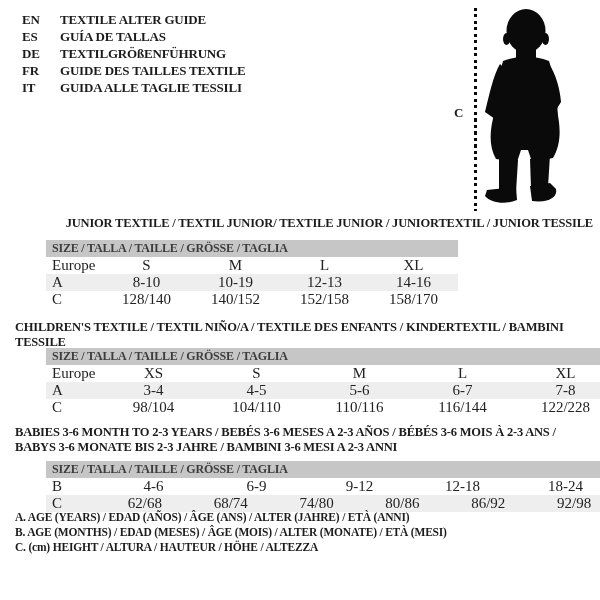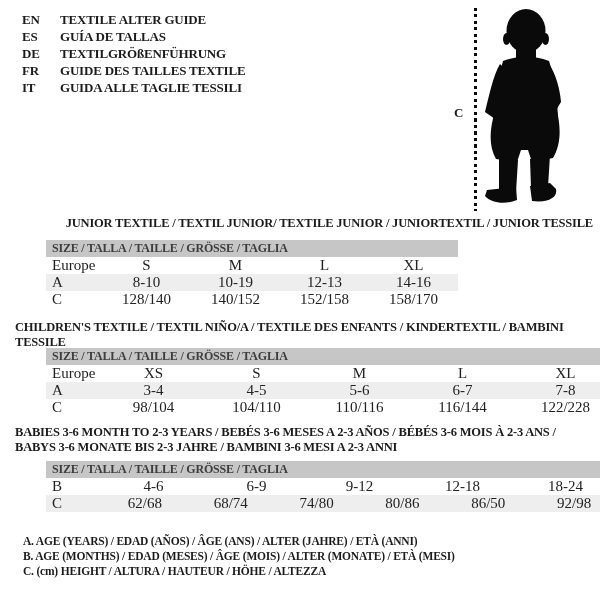--- a/index.html
+++ b/index.html
@@ -28,21 +28,21 @@
   #table1{top:240px;width:412px;}
   #table2{top:348px;width:571px;}
   #table3{top:461px;width:571px;}
   .bar{height:17px;line-height:17px;background:var(--bar,#c6c6c6);color:#3d3d3d;
        font-size:12px;font-weight:700;padding-left:6px;letter-spacing:-0.2px;}
   .trow{display:flex;height:17px;line-height:17px;font-size:15px;color:#222;}
   .trow.striped{background:var(--stripe,#eeeeee);}
   .tlabel{width:56px;padding-left:6px;box-sizing:border-box;}
   .tcell{flex:1;text-align:center;}
   
-  .legend{position:absolute;left:15px;top:534px;margin-left:8px;}
+  .legend{position:absolute;left:15px;top:510px;}
   .legend-line{font-size:11.5px;font-weight:700;line-height:15px;letter-spacing:-0.2px;}
 </style>
 </head>
 <body>
 
 <div class="canvas" style="--bar: #c6c6c6; --stripe: #eeeeee; --text: #1c1c1c; --sil: #0a0a0a;">
 
   <div class="lang-list" id="langList">
       <div class="lang-row">
         <span class="lang-code">EN</span>
@@ -159,21 +159,21 @@
           <span class="tcell">9-12</span>
           <span class="tcell">12-18</span>
           <span class="tcell">18-24</span>
         </div>
         <div class="trow striped">
           <span class="tlabel">C</span>
           <span class="tcell">62/68</span>
           <span class="tcell">68/74</span>
           <span class="tcell">74/80</span>
           <span class="tcell">80/86</span>
-          <span class="tcell">86/50</span>
+          <span class="tcell">86/92</span>
           <span class="tcell">92/98</span>
         </div>
       </div>
   </div>
 
   <div class="legend" id="legend">
       <div class="legend-line">A. AGE (YEARS) / EDAD (AÑOS) / ÂGE (ANS) / ALTER (JAHRE) / ETÀ (ANNI)</div>
       <div class="legend-line">B. AGE (MONTHS) / EDAD (MESES) / ÂGE (MOIS) / ALTER (MONATE) / ETÀ (MESI)</div>
       <div class="legend-line">C. (cm) HEIGHT / ALTURA / HAUTEUR / HÖHE / ALTEZZA</div>
     </div>

